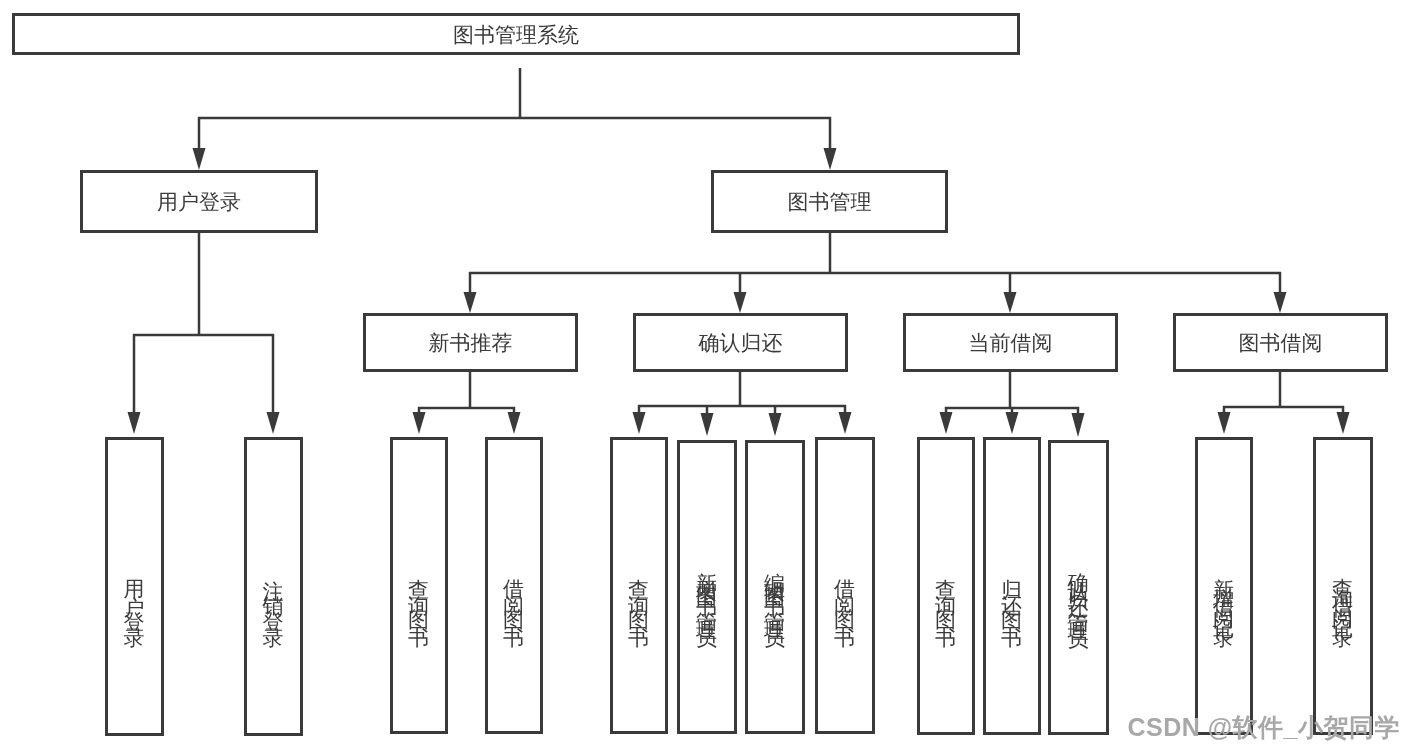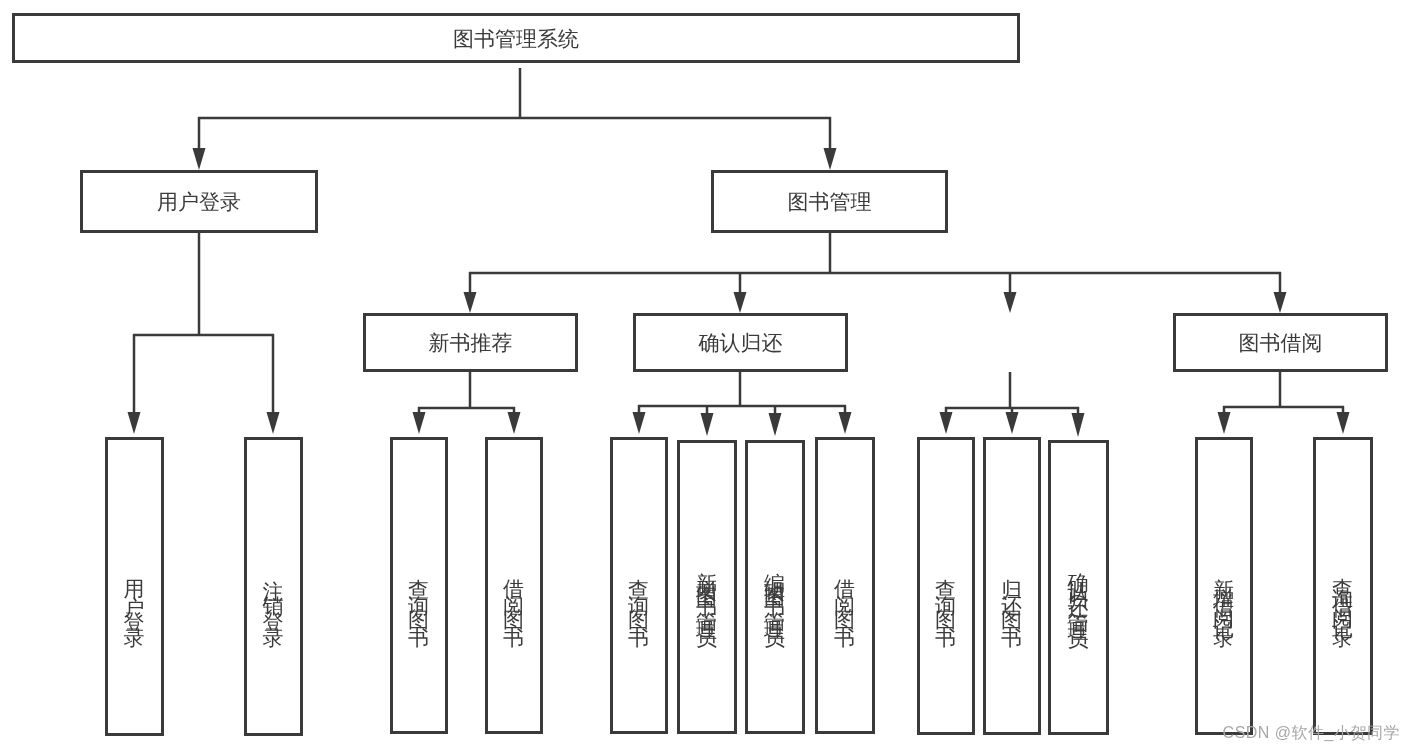--- a/index.html
+++ b/index.html
@@ -36,24 +36,25 @@
     text-orientation: mixed;
     white-space: nowrap;
   }
   .ls16 { letter-spacing: 16px; padding-top: 16px; }
   .ls10 { letter-spacing: 10px; padding-top: 10px; }
   .ls8  { letter-spacing: 8px;  padding-top: 8px; }
   .watermark {
     position: absolute;
     right: 5px;
     bottom: 3px;
-    font-size: 16px;
+    font-size: 25px;
     color: #a8a8a8;
     letter-spacing: 0.5px;
     z-index: 5;
+    font-weight: bold;
   }
 </style>
 </head>
 <body>
 
 <div class="stage">
 
   <svg class="wires" viewBox="0 0 1405 747" aria-hidden="true">
 
     <g>
@@ -123,37 +124,40 @@
     <g>
       <path d="M1280,372 V408"></path>
       <path d="M1223,407 H1344"></path>
       <path d="M1224,406 V414"></path>
         <polygon points="1217.5,412 1230.5,412 1224,434"></polygon>
       <path d="M1343,406 V414"></path>
         <polygon points="1336.5,412 1349.5,412 1343,434"></polygon>
     </g>
   </svg>
 
-  <div class="node h" style="left:12px;top:13px;width:1008px;height:50px">
+  <div class="node h" style="left:12px;top:13px;width:1008px;height:42px">
     <span>图书管理系统</span>
   </div>
 
   <div class="node h" style="left:80px;top:170px;width:238px;height:63px">
     <span>用户登录</span>
   </div>
   <div class="node h" style="left:363px;top:313px;width:215px;height:59px">
     <span>新书推荐</span>
   </div>
 
   <div class="node h" style="left:711px;top:170px;width:237px;height:63px">
     <span>图书管理</span>
   </div>
   <div class="node h" style="left:633px;top:313px;width:215px;height:59px">
     <span>确认归还</span>
   </div>
+  <div class="node h" style="left:903px;top:313px;width:215px;height:59px">
+    <span>当前借阅</span>
+  </div>
   <div class="node h" style="left:1173px;top:313px;width:215px;height:59px">
     <span>图书借阅</span>
   </div>
 
   <div class="node v" style="left:105px;top:437px;width:59px;height:299px">
     <span class="ls16">用户登录</span>
   </div>
   <div class="node v" style="left:244px;top:437px;width:59px;height:299px">
     <span class="ls16">注销登录</span>
   </div>

